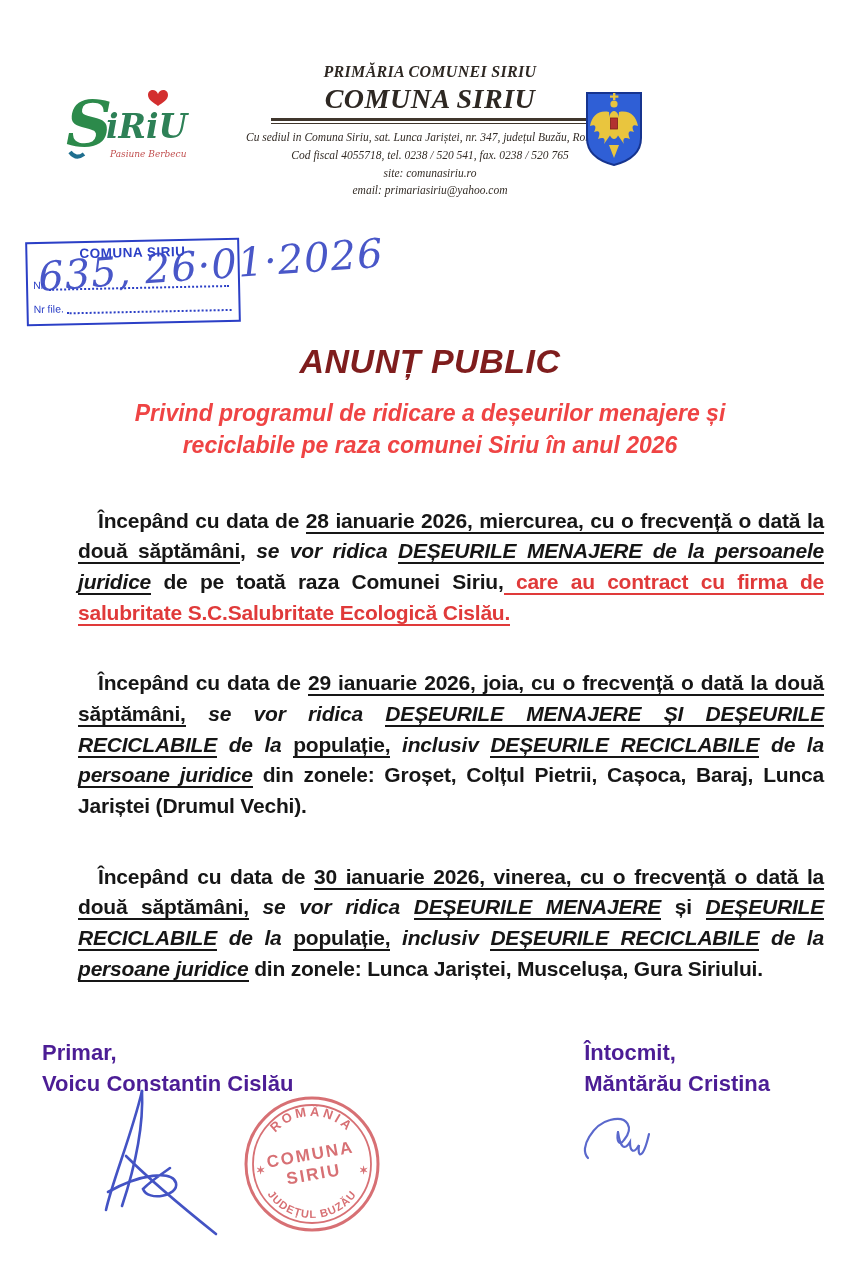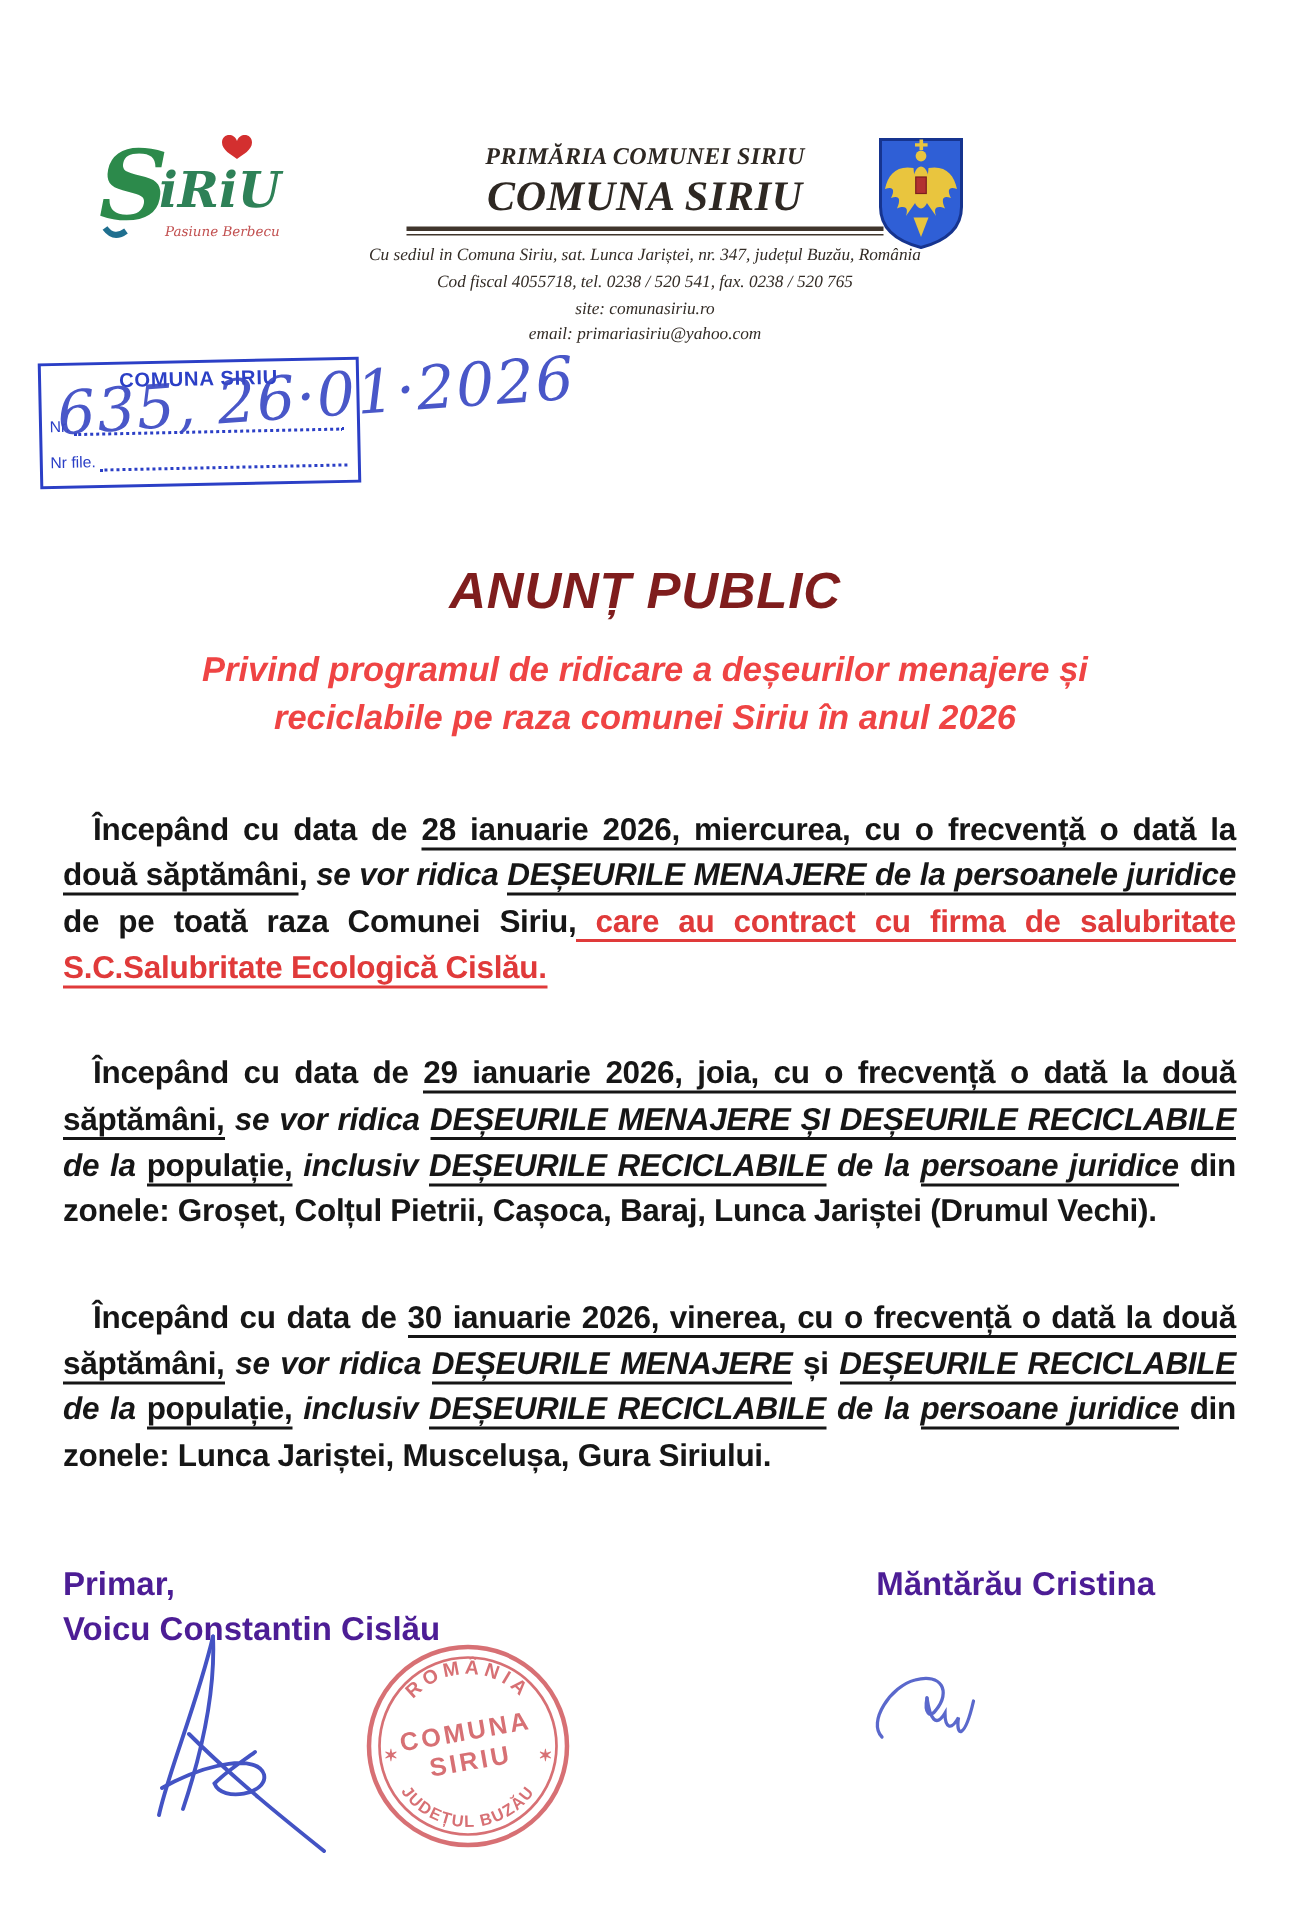--- a/index.html
+++ b/index.html
@@ -2,21 +2,21 @@
 <html><head>
 <meta charset="utf-8">
 <style>
   html,body{margin:0;padding:0;background:#e9e9e9;}
   .page{
     position:relative;width:860px;height:1274px;margin:0 auto;background:#ffffff;
     font-family:"Liberation Sans",sans-serif;color:#1c1c1c;overflow:hidden;
   }
   
   .header-center{
-    margin:0 auto;padding-top:96px;width:400px;text-align:center;
+    margin:0 auto;padding-top:63px;width:400px;text-align:center;
     font-family:"Liberation Serif",serif;font-style:italic;color:#2e2823;
   }
   .inst-super{font-size:16px;font-weight:bold;letter-spacing:.3px;}
   .inst-main{font-size:28px;font-weight:bold;margin-top:2px;letter-spacing:.5px;}
   .double-rule{width:318px;margin:3px auto 5px;border-top:3px solid #40362d;border-bottom:1.5px solid #40362d;height:2px;}
   .addr{font-size:11.5px;line-height:1.55;color:#332c26;}
   .logo-wrap{position:absolute;left:66px;top:82px;width:134px;height:88px;}
   .arms-wrap{position:absolute;left:584px;top:90px;width:60px;height:78px;}
   
   .reg-stamp{
@@ -29,21 +29,21 @@
   .dotline{flex:1;border-bottom:2px dotted #2b3fc6;margin-left:3px;height:11px;}
   .reg-hand{
     position:absolute;left:38px;top:244px;width:280px;color:#3a49c4;
     font-family:"DejaVu Serif",serif;font-style:italic;font-size:40px;letter-spacing:1px;
     transform:rotate(-4deg);opacity:.92;white-space:nowrap;
   }
   
   .doc-title{margin-top:142px;text-align:center;font-size:34px;font-weight:bold;font-style:italic;color:#7f1d1d;letter-spacing:.5px;}
   .doc-subtitle{margin:16px auto 0;max-width:690px;text-align:center;font-size:23px;font-weight:bold;font-style:italic;line-height:1.4;color:#ef4444;}
   
-  .body-text{margin-top:44px;}
+  .body-text{margin-top:44px;padding-left:36px;}
   .para{
     margin:0 36px 40px 42px;text-align:justify;text-indent:20px;
     font-size:21px;font-weight:bold;line-height:1.46;letter-spacing:-.2px;color:#161616;
   }
   .seg.u,.seg.iu,.seg.redu{border-bottom:2.5px solid currentColor;}
   .seg.i,.seg.iu{font-style:italic;}
   .seg.redu{color:#e03a3a;}
   
   .sign-block{display:flex;justify-content:space-between;margin:54px 90px 0 42px;}
   .sign-col{font-size:22px;font-weight:bold;line-height:1.38;color:#4c1d95;}
@@ -114,20 +114,21 @@
     <p class="para"><span class="seg ">Începând cu data de </span><span class="seg u">29 ianuarie 2026, joia, cu o frecvență  o dată la două săptămâni,</span><span class="seg "> </span><span class="seg i">se vor ridica </span><span class="seg iu">DEȘEURILE MENAJERE ȘI DEȘEURILE RECICLABILE</span><span class="seg i"> de la </span><span class="seg u">populație,</span><span class="seg i"> inclusiv </span><span class="seg iu">DEȘEURILE RECICLABILE</span><span class="seg i"> de la </span><span class="seg iu">persoane juridice</span><span class="seg "> din zonele: Groșet, Colțul Pietrii, Cașoca, Baraj, Lunca Jariștei (Drumul Vechi).</span></p>
     <p class="para"><span class="seg ">Începând cu data de </span><span class="seg u">30 ianuarie 2026, vinerea, cu o frecvență o dată la două săptămâni,</span><span class="seg "> </span><span class="seg i">se vor ridica </span><span class="seg iu">DEȘEURILE MENAJERE</span><span class="seg "> și </span><span class="seg iu">DEȘEURILE RECICLABILE</span><span class="seg i"> de la </span><span class="seg u">populație,</span><span class="seg i"> inclusiv </span><span class="seg iu">DEȘEURILE RECICLABILE</span><span class="seg i"> de la </span><span class="seg iu">persoane juridice</span><span class="seg "> din zonele: Lunca Jariștei, Muscelușa, Gura Siriului.</span></p>
   </div>
 
   <div class="sign-block">
     <div class="sign-col">
       <div>Primar,</div>
       <div>Voicu Constantin Cislău</div>
     </div>
     <div class="sign-col">
+      <div>Întocmit,</div>
       <div>Măntărău Cristina</div>
     </div>
   </div>
 
   <svg class="sig-svg" style="left:96px;top:1086px;" width="150" height="150" viewBox="0 0 150 150">
     <g stroke="#4353c4" stroke-width="2.6" fill="none" stroke-linecap="round">
       <path d="M46,5 C36,48 16,96 10,124"></path>
       <path d="M46,5 C48,50 34,96 26,120"></path>
       <path d="M12,106 C44,88 76,84 80,97 C83,110 52,116 47,103 C56,94 66,88 74,82"></path>
       <path d="M30,70 C60,100 95,128 120,148"></path>

